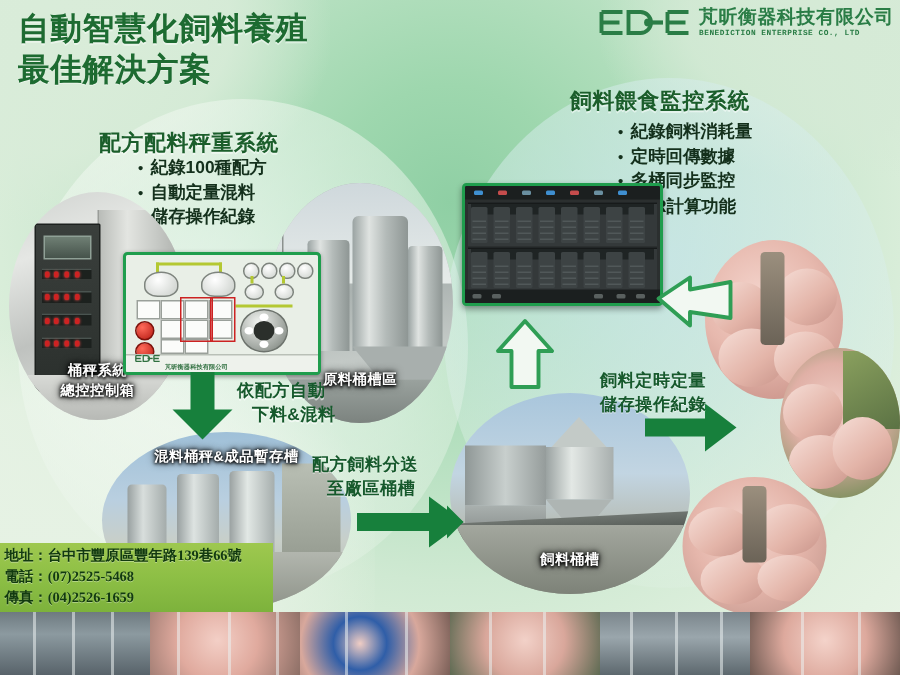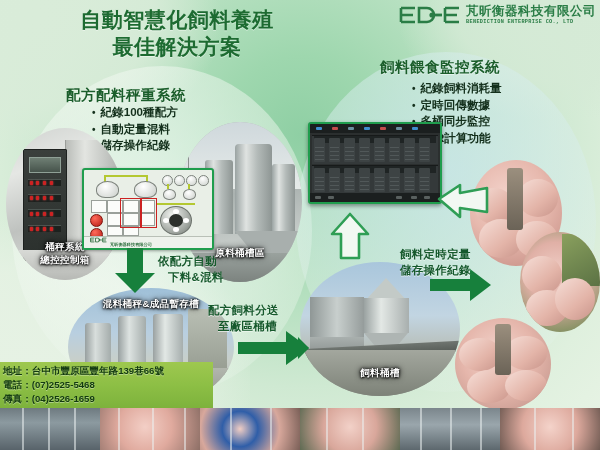--- a/index.html
+++ b/index.html
@@ -33,21 +33,20 @@
     left:296px;top:52px;width:300px;height:340px;
     background:radial-gradient(circle at 50% 35%, rgba(208,232,243,.70) 0%, rgba(213,236,236,.55) 42%, rgba(226,242,231,.35) 75%, rgba(226,242,231,0) 100%);
   }
 
   
   #headline{
     position:absolute;left:12px;top:6px;width:330px;
     color:#1d6b31;font-weight:bold;font-size:21px;line-height:27px;
     letter-spacing:.5px;
     text-shadow:0 1px 0 rgba(255,255,255,.45);
-    text-align:center;
   }
   #headline div{white-space:nowrap;}
 
   
   #logo{position:absolute;right:4px;top:5px;display:flex;align-items:center;gap:5px;}
   #logo-mark{display:flex;align-items:center;}
   #logo-mark svg{display:block;}
   #logo-text{display:flex;flex-direction:column;line-height:1;}
   #logo-cn{font-size:12.5px;font-weight:bold;color:#2a7d46;letter-spacing:.5px;white-space:nowrap;}
   #logo-en{font-size:5.2px;font-weight:bold;color:#2a7d46;letter-spacing:.35px;white-space:nowrap;margin-top:2px;
@@ -172,23 +171,23 @@
   .strip-a{background:linear-gradient(180deg,#6e7a80 0%,#8c9aa0 35%,#58636a 100%);}
   .strip-b{background:radial-gradient(circle at 45% 45%, #f3cfc6 0%, #e0aa9e 45%, #8d6f66 100%);}
   .strip-c{background:radial-gradient(circle at 40% 50%, #f0cdc4 0%, #2f5ea8 28%, #d8a89c 62%, #7a5f57 100%);}
   .strip-d{background:radial-gradient(circle at 50% 45%, #f2d1c8 0%, #d9a79b 48%, #5d6a52 100%);}
   .strip-e{background:linear-gradient(180deg,#7b868c 0%,#9aa6ac 40%,#5d686e 100%);}
   .strip-f{background:radial-gradient(circle at 50% 45%, #f4d3ca 0%, #dda99d 50%, #6f5a52 100%);}
   .bar{position:absolute;top:0;bottom:0;width:2px;background:rgba(235,240,240,.55);}
 
   
   #footer{
-    position:absolute;left:0;bottom:42px;width:213px;height:46px;
+    position:absolute;left:0;bottom:42px;width:182px;height:46px;
     background:linear-gradient(180deg,#9ec84f 0%,#8dbf45 50%,#7db23c 100%);
-    padding:2px 0 0 3px;box-sizing:border-box;
+    padding:2px 0 0 3px;box-sizing:border-box;font-family:Liberation Serif, serif;
   }
   #footer .line{
     color:#123a10;font-size:9.6px;font-weight:bold;line-height:14px;white-space:nowrap;
     text-shadow:0 1px 0 rgba(255,255,255,.35);
   }
 </style>
 </head>
 <body>
 
 <div id="poster">

